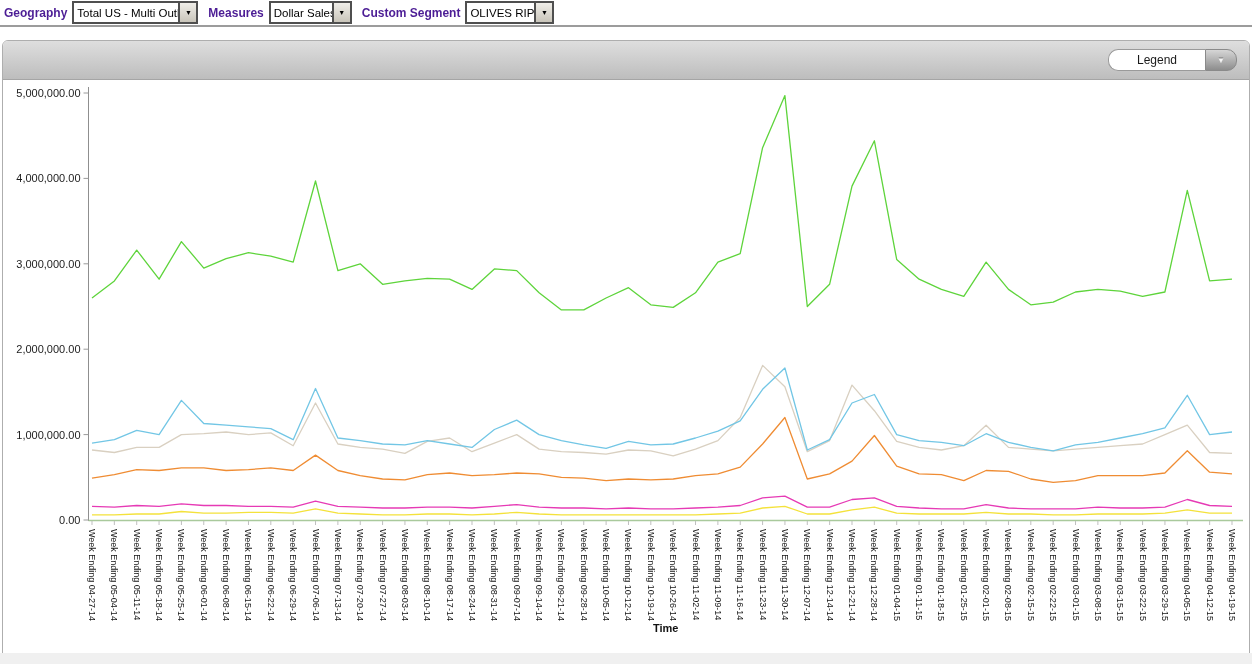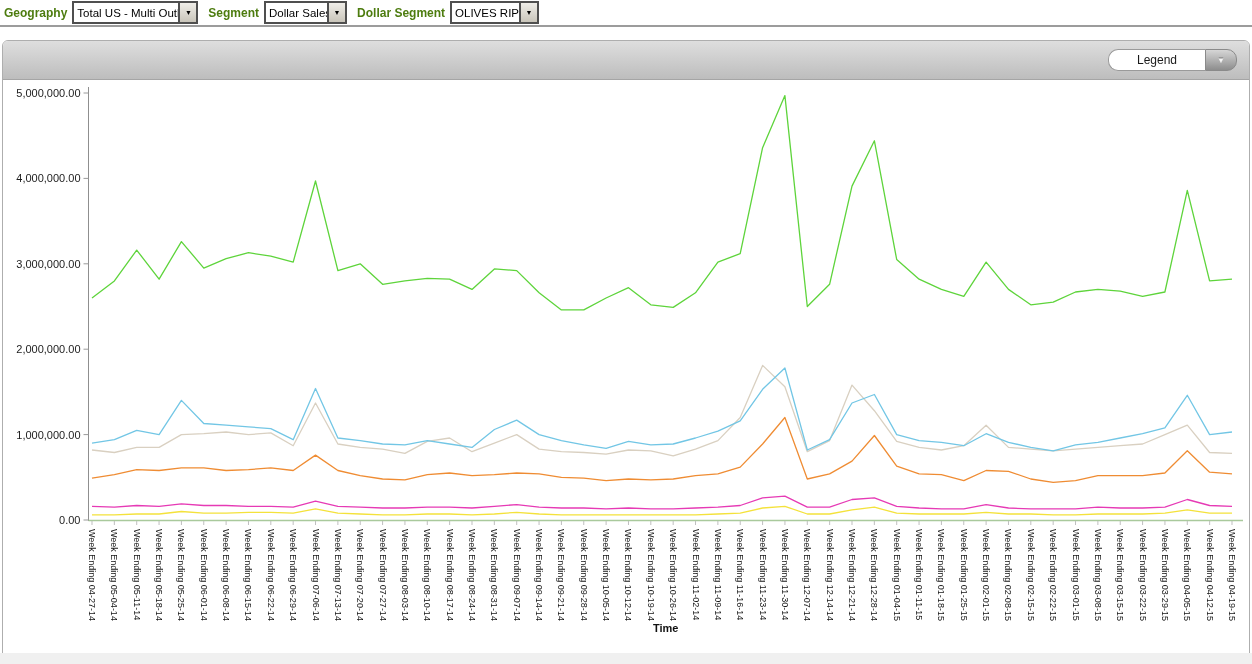--- a/index.html
+++ b/index.html
@@ -1,20 +1,20 @@
 <!DOCTYPE html>
 <html><head>
 <meta charset="utf-8">
 <style>
   html,body{margin:0;padding:0;width:1252px;height:664px;background:#ffffff;overflow:hidden;
     font-family:"Liberation Sans",sans-serif;}
   
   .toolbar{position:absolute;left:0;top:0;width:1252px;height:25px;background:#ffffff;
     border-bottom:2px solid #9c9c9c;display:flex;align-items:center;padding-left:4px;box-sizing:content-box;}
-  .tlabel{font-size:12px;font-weight:bold;color:#4d7c0f;margin-right:5px;white-space:nowrap;}
+  .tlabel{font-size:12px;font-weight:bold;color:#4c1d95;margin-right:5px;white-space:nowrap;}
   .win-select{display:inline-flex;align-items:stretch;height:19px;border:2px solid #4f4f4f;
     background:#fff;margin-right:10px;}
   .win-select .val{font-size:11.5px;color:#000;padding:0 3px;display:flex;align-items:center;
     white-space:nowrap;overflow:hidden;flex:1;}
   .win-select .btn{width:16px;background:linear-gradient(#efede8,#c9c5ba);border-left:2px solid #4f4f4f;
     display:flex;align-items:center;justify-content:center;font-size:7px;color:#000;cursor:default;}
   
   .panel{position:absolute;left:2px;top:40px;width:1246px;height:613px;background:#fff;
     border:1px solid #aeaeae;border-radius:6px 6px 0 0;}
   .panel-header{height:38px;background:linear-gradient(#dedede,#bdbdbd);
@@ -33,26 +33,26 @@
 </style>
 </head>
 <body>
 
 <div class="toolbar">
   <span class="tlabel">Geography</span>
   <div class="win-select" style="width:122px">
     <span class="val">Total US - Multi Outlet</span>
     <span class="btn">▼</span>
   </div>
-  <span class="tlabel">Segment</span>
+  <span class="tlabel">Measures</span>
   <div class="win-select" style="width:79px">
     <span class="val">Dollar Sales</span>
     <span class="btn">▼</span>
   </div>
-  <span class="tlabel">Dollar Segment</span>
+  <span class="tlabel">Custom Segment</span>
   <div class="win-select" style="width:85px">
     <span class="val">OLIVES RIPE</span>
     <span class="btn">▼</span>
   </div>
 </div>
 
 <div class="panel">
   <div class="panel-header">
     <div class="legend-ctl">
       <span class="legend-label">Legend</span>

